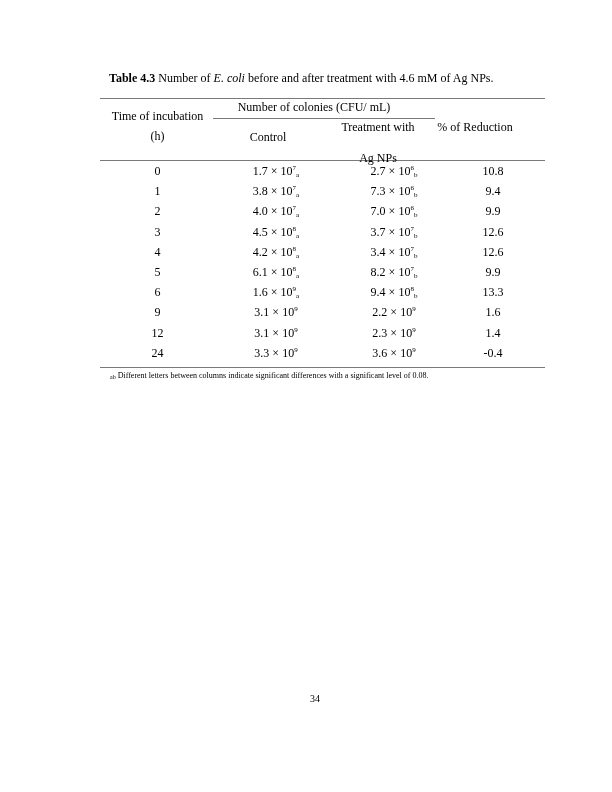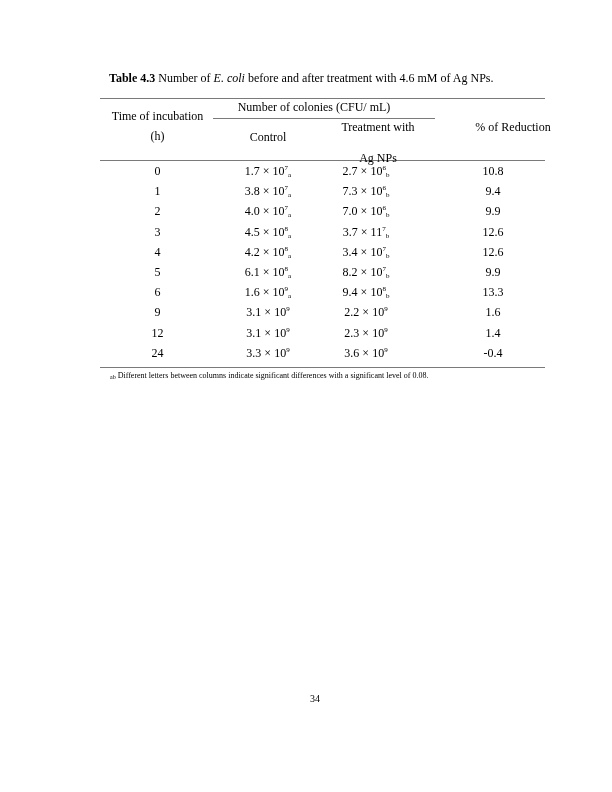--- a/index.html
+++ b/index.html
@@ -6,22 +6,22 @@
   body { width: 612px; height: 792px; position: relative; overflow: hidden;
          font-family: "Liberation Serif", "DejaVu Serif", serif; color: #000; }
   .caption { position: absolute; left: 109px; top: 71px; font-size: 12px; white-space: nowrap; }
   .caption .bold { font-weight: bold; }
   .caption .ital { font-style: italic; }
   .hline { position: absolute; height: 1px; background: #7a7a7a; }
   .hdr { position: absolute; font-size: 12px; white-space: nowrap; text-align: center; }
   .row { position: absolute; left: 100px; width: 445px; height: 19px; font-size: 12px; }
   .cell { position: absolute; top: 0; text-align: center; white-space: nowrap; }
   .c0 { left: 0; width: 115px; }
-  .c1 { left: 118px; width: 100px; }
-  .c2 { left: 216px; width: 100px; text-align: center; }
+  .c1 { left: 126px; width: 100px; }
+  .c2 { left: 244px; width: 100px; text-align: center; }
   .c3 { left: 338px; width: 110px; }
   sup { font-size: 7px; vertical-align: 5px; line-height: 0; }
   sub { font-size: 7px; vertical-align: -2px; line-height: 0; }
   .footnote { position: absolute; left: 110px; top: 371px; font-size: 8px; white-space: nowrap; }
   .footnote .mark { font-size: 6px; vertical-align: -1px; }
   .pagenum { position: absolute; left: 300px; top: 693px; width: 30px; text-align: center; font-size: 10px; }
 </style>
 </head>
 <body>
 
@@ -33,21 +33,21 @@
 <div class="hline" style="left:213px; top:118px; width:222px;"></div>
 <div class="hline" style="left:100px; top:160px; width:445px;"></div>
 <div class="hline" style="left:100px; top:367px; width:445px;"></div>
 
 <div class="hdr" style="left:100px; top:109px; width:115px;">Time of incubation</div>
 <div class="hdr" style="left:100px; top:129px; width:115px;">(h)</div>
 <div class="hdr" style="left:203px; top:100px; width:222px;">Number of colonies (CFU/ mL)</div>
 <div class="hdr" style="left:218px; top:130px; width:100px;">Control</div>
 <div class="hdr" style="left:328px; top:120px; width:100px;">Treatment with</div>
 <div class="hdr" style="left:328px; top:141px; width:100px;margin-top:10px;">Ag NPs</div>
-<div class="hdr" style="left:458px; top:120px; width:110px;">% of Reduction</div>
+<div class="hdr" style="left:420px; top:120px; width:110px;">% of Reduction</div>
 
 <div id="rows">
     <div class="row" style="top: 164px;">
       <div class="cell c0">0</div>
       <div class="cell c1"><span>1.7 × 10</span><sup>7</sup><sub>a</sub></div>
       <div class="cell c2"><span>2.7 × 10</span><sup>6</sup><sub>b</sub></div>
       <div class="cell c3">10.8</div>
     </div>
     <div class="row" style="top: 184.2px;">
       <div class="cell c0">1</div>
@@ -57,21 +57,21 @@
     </div>
     <div class="row" style="top: 204.4px;">
       <div class="cell c0">2</div>
       <div class="cell c1"><span>4.0 × 10</span><sup>7</sup><sub>a</sub></div>
       <div class="cell c2"><span>7.0 × 10</span><sup>6</sup><sub>b</sub></div>
       <div class="cell c3">9.9</div>
     </div>
     <div class="row" style="top: 224.6px;">
       <div class="cell c0">3</div>
       <div class="cell c1"><span>4.5 × 10</span><sup>8</sup><sub>a</sub></div>
-      <div class="cell c2"><span>3.7 × 11</span><sup>7</sup><sub>b</sub></div>
+      <div class="cell c2"><span>3.7 × 10</span><sup>7</sup><sub>b</sub></div>
       <div class="cell c3">12.6</div>
     </div>
     <div class="row" style="top: 244.8px;">
       <div class="cell c0">4</div>
       <div class="cell c1"><span>4.2 × 10</span><sup>8</sup><sub>a</sub></div>
       <div class="cell c2"><span>3.4 × 10</span><sup>7</sup><sub>b</sub></div>
       <div class="cell c3">12.6</div>
     </div>
     <div class="row" style="top: 265px;">
       <div class="cell c0">5</div>

